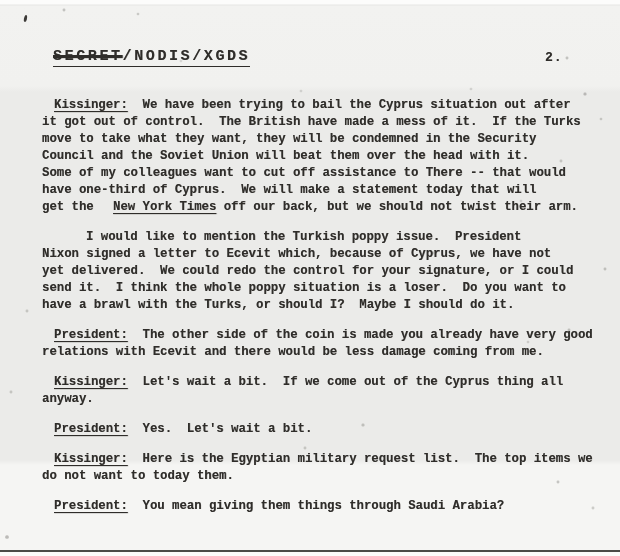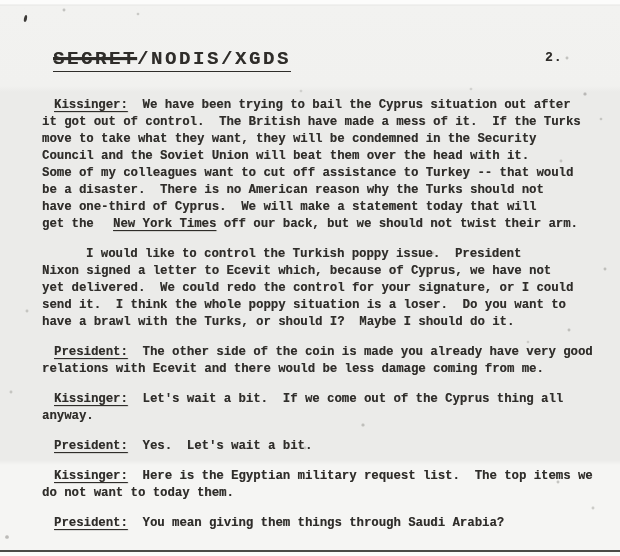--- a/index.html
+++ b/index.html
@@ -45,21 +45,21 @@
       592px 507px 0 0.4px rgba(110,108,104,.30),
       6px 536px 0 0.8px rgba(120,118,114,.45);
   }
   .mark-topleft {
     position:absolute; left:24px; top:15px; width:3px; height:7px;
     background:#3c3a37; border-radius:50%/60% 60% 40% 40%;
     transform:rotate(12deg);
   }
   .header-class {
     position:absolute; left:53px; top:48px;
-    font-size:19px; letter-spacing:2.6px;
+    font-size:15px; letter-spacing:2.6px;
     border-bottom:1.6px solid #2f2d2a;
     padding-bottom:1px;
   }
   .struck {
     text-decoration:line-through;
     text-decoration-thickness:2.8px;
   }
   .page-number {
     position:absolute; left:545px; top:50px;
     font-size:13px; letter-spacing:1px;
@@ -91,28 +91,27 @@
 
   <div class="page-number">2.</div>
 
   <div class="body">
 
     <div class="para">
       <div class="line"><span class="speaker">Kissinger:</span><span>  We have been trying to bail the Cyprus situation out after</span></div>
       <div class="line">it got out of control.  The British have made a mess of it.  If the Turks</div>
       <div class="line">move to take what they want, they will be condemned in the Security</div>
       <div class="line">Council and the Soviet Union will beat them over the head with it.</div>
-      <div class="line">Some of my colleagues want to cut off assistance to Turkey -- that would</div>
-      <div class="line">be a disaster.  There is no American reason why the Turks should not</div>
+      <div class="line">Some of my colleagues want to cut off assistance to There -- that would</div>
       <div class="line">have one-third of Cyprus.  We will make a statement today that will</div>
       <div class="line"><span>get the </span><span class="u">New York Times</span><span> off our back, but we should not twist their arm.</span></div>
     </div>
 
     <div class="para">
-      <div class="line indent">I would like to control the Turkish poppy issue.  President</div>
+      <div class="line indent">I would like to mention the Turkish poppy issue.  President</div>
       <div class="line">Nixon signed a letter to Ecevit which, because of Cyprus, we have not</div>
       <div class="line">yet delivered.  We could redo the control for your signature, or I could</div>
       <div class="line">send it.  I think the whole poppy situation is a loser.  Do you want to</div>
       <div class="line">have a brawl with the Turks, or should I?  Maybe I should do it.</div>
     </div>
 
     <div class="para">
       <div class="line"><span class="speaker">President:</span><span>  The other side of the coin is made you already have very good</span></div>
       <div class="line">relations with Ecevit and there would be less damage coming from me.</div>
     </div>

